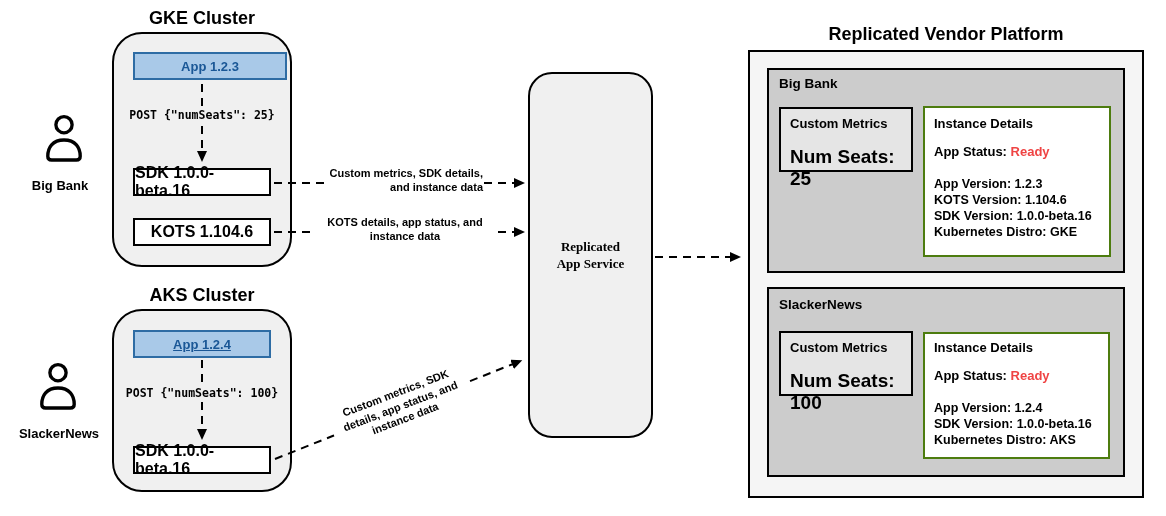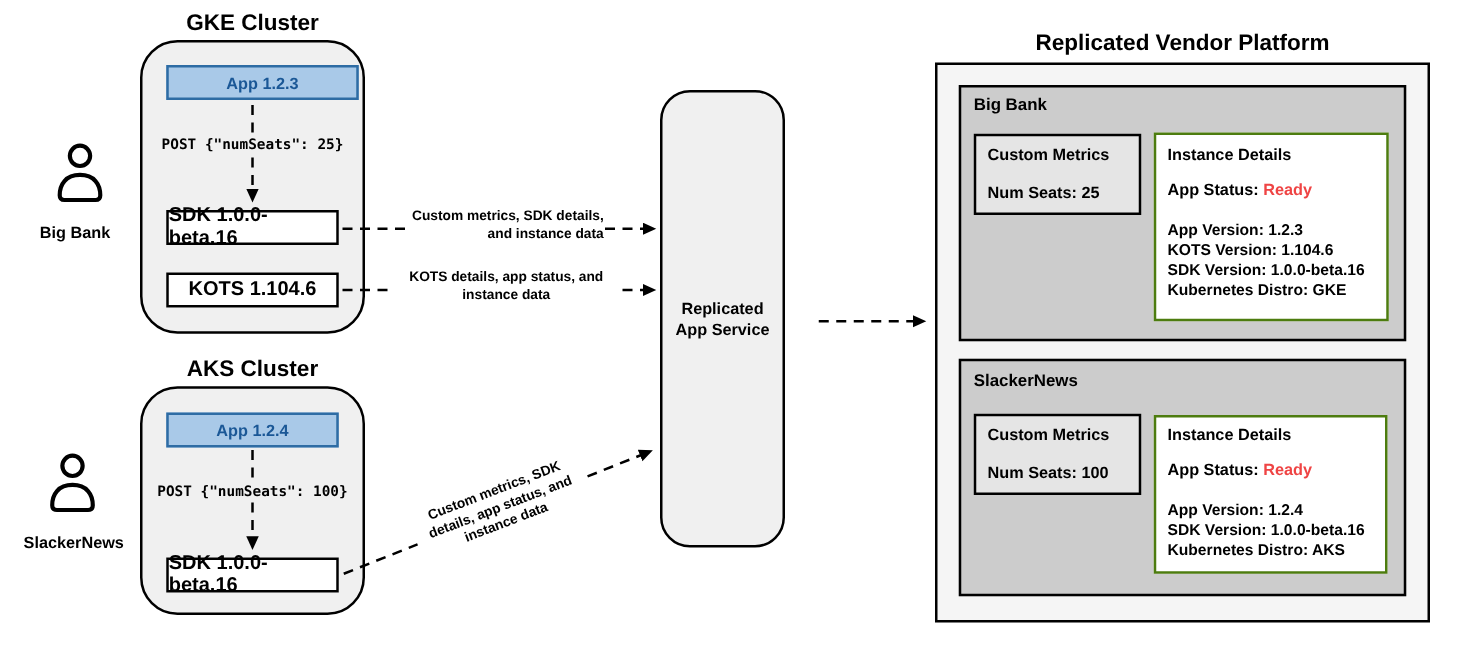--- a/index.html
+++ b/index.html
@@ -27,21 +27,21 @@
   .postlabel{
     font-family:"DejaVu Sans Mono","Liberation Mono",monospace;
     font-size:11.5px;background:#f0f0f0;text-align:center;height:16px;line-height:16px;
   }
   .arrowlabel{font-size:11px;line-height:14px;text-align:center;background:#fff;}
   .platform{background:#f5f5f5;border:2px solid #000;}
   .panel{background:#cccccc;border:2px solid #000;}
   .panelname{font-size:13.5px;}
   .cmbox{background:#e5e5e5;border:2px solid #000;padding:7px 0 0 9px;}
   .cmtitle{font-size:13px;}
-  .cmvalue{font-size:13px;margin-top:15px;}
+  .cmvalue{font-size:19px;margin-top:15px;}
   .idbox{background:#fff;border:2px solid #4d7c0f;padding:8px 2px 0 9px;font-size:12.5px;}
   .idtitle{font-size:13px;margin-bottom:13px;}
   .idstatus{font-size:13px;margin-bottom:17px;white-space:nowrap;}
   .idline{line-height:16px;white-space:nowrap;}
   .ready{color:#ef4444;}
   .actorlabel{font-size:13px;text-align:center;}
   svg.links{position:absolute;left:0;top:0;pointer-events:none;}
 </style>
 </head>
 <body>
@@ -67,28 +67,28 @@
   </div>
   <div class="abs whitebox" style="left:133px;top:168px;width:138px;height:28px;">
     <span>SDK 1.0.0-beta.16</span>
   </div>
   <div class="abs whitebox" style="left:133px;top:218px;width:138px;height:28px;">
     <span>KOTS 1.104.6</span>
   </div>
 
   <div class="abs dtitle" style="left:112px;top:285px;width:180px;">AKS Cluster</div>
   <div class="abs cluster" style="left:112px;top:309px;width:180px;height:183px;"></div>
-  <div class="abs appbox" style="left:133px;top:330px;width:138px;height:28px;">
+  <div class="abs appbox" style="left:133px;top:330px;width:138px;height:28px;text-decoration:underline;">
     <span>App 1.2.4</span>
   </div>
   <div class="abs whitebox" style="left:133px;top:446px;width:138px;height:28px;">
     <span>SDK 1.0.0-beta.16</span>
   </div>
 
-  <div class="abs servicebox" style="left:528px;top:72px;width:100px;height:366px;">
+  <div class="abs servicebox" style="left:528px;top:72px;width:125px;height:366px;font-family:Liberation Serif, serif;">
     <div>Replicated</div>
     <div>App Service</div>
   </div>
 
   <div class="abs dtitle" style="left:748px;top:24px;width:396px;">Replicated Vendor Platform</div>
   <div class="abs platform" style="left:748px;top:50px;width:396px;height:448px;"></div>
 
   <div class="abs panel" style="left:767px;top:68px;width:358px;height:205px;"></div>
   <div class="abs panelname" style="left:779px;top:76px;">Big Bank</div>
   <div class="abs cmbox" style="left:779px;top:107px;width:134px;height:65px;">

